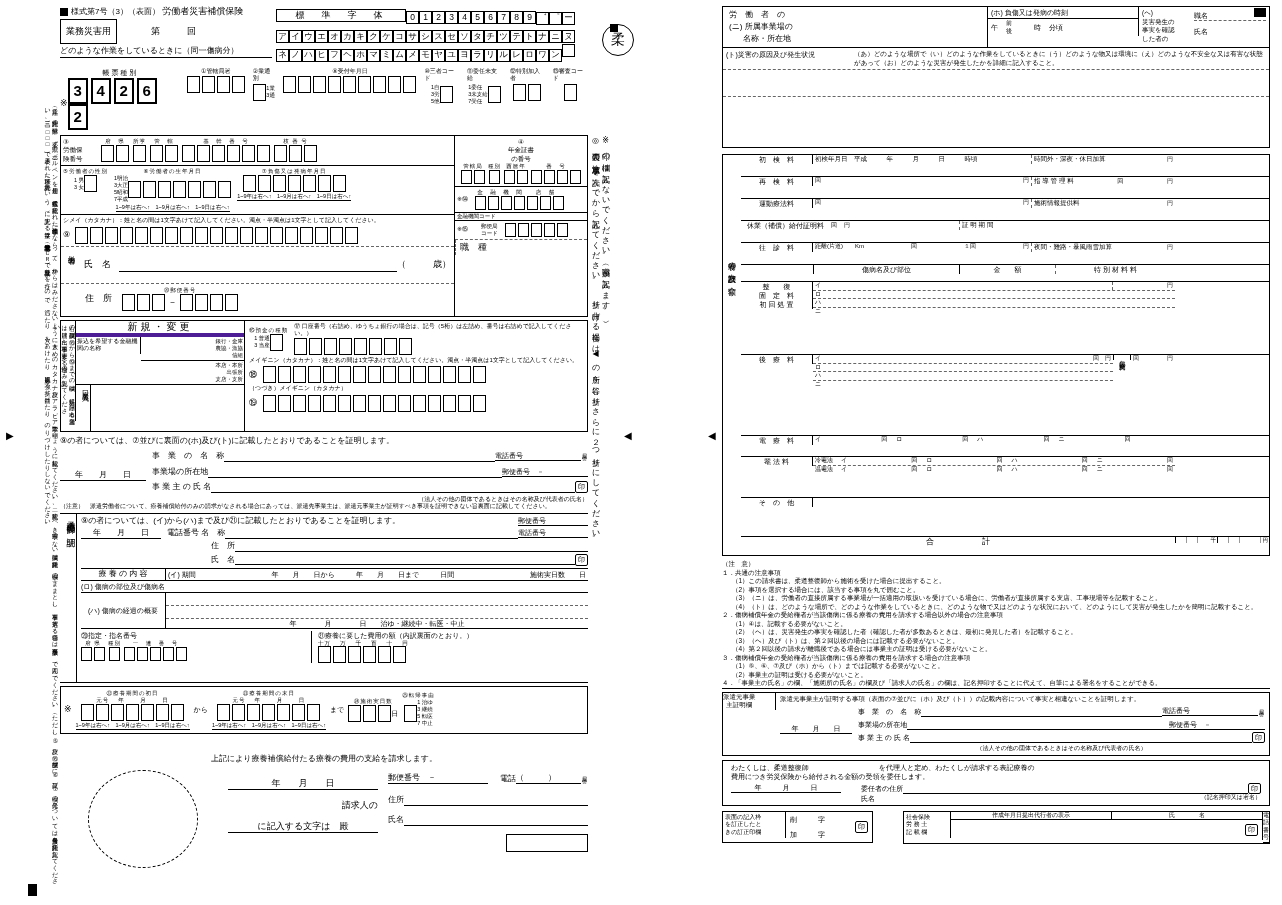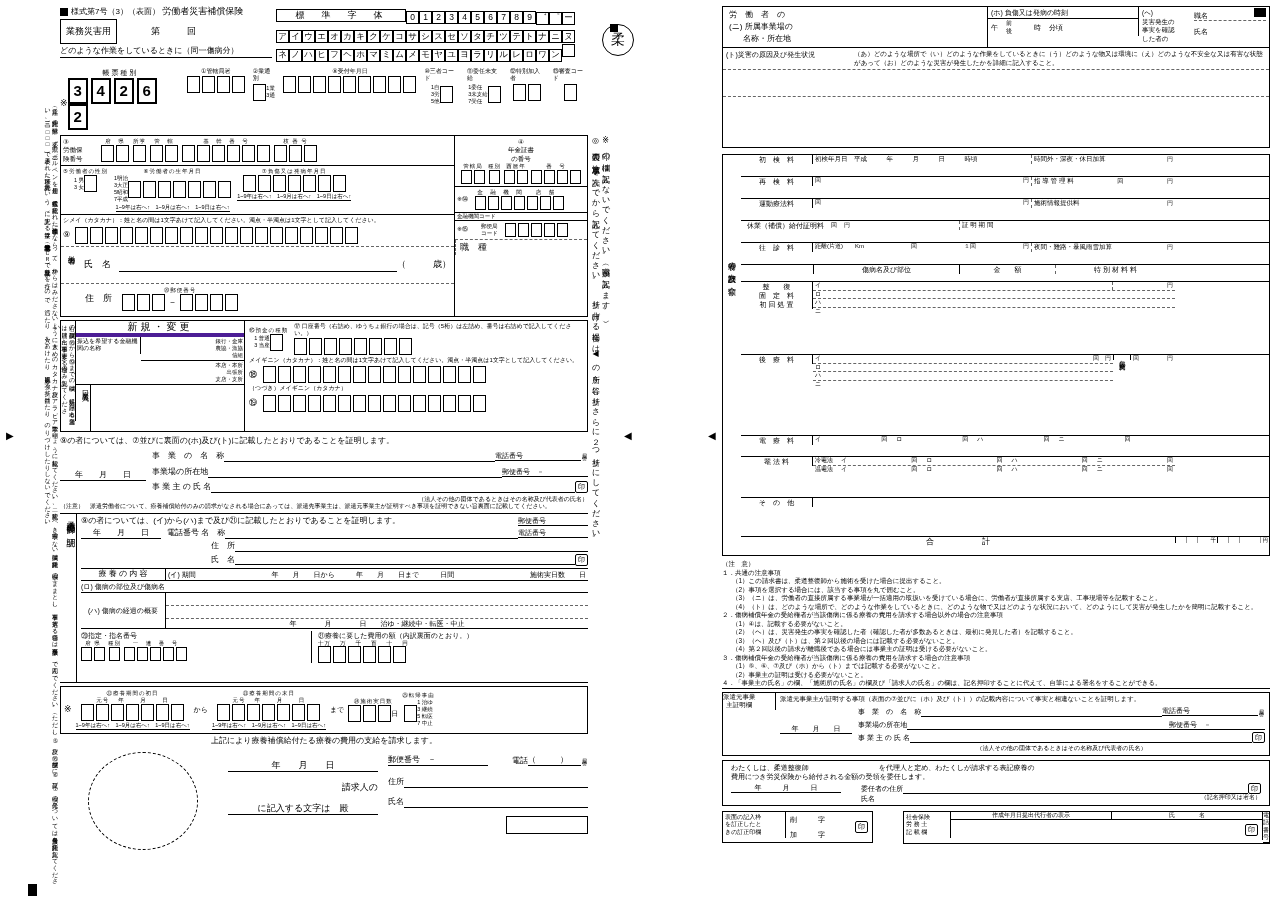--- a/index.html
+++ b/index.html
@@ -646,33 +646,33 @@
             <div class="bxs">
               <i></i>
             </div>
         <span class="f5 pre" style="white-space: pre-line;">1 治ゆ
 3 継続
 5 転医
 7 中止</span>
           </div>
         </div>
     </div>
-    <div class="f8" style="text-align:center;margin-top:2px">上記により療養補償給付たる療養の費用の支給を請求します。</div>
+    <div class="f8" style="text-align:center;margin-top:20px">上記により療養補償給付たる療養の費用の支給を請求します。</div>
 
     <div class="rows" style="margin-top:6px">
       <div style="width:108px;height:96px;border:1.3px dashed #000;border-radius:50%;margin-left:28px"></div>
       <div class="col" style="margin-left:30px;width:150px;gap:10px;padding-top:8px">
         <span class="f9 ulm" style="text-align:center">年　　月　　日</span>
         <span class="f9" style="text-align:right">請求人の</span>
         <span class="f9 ulm b" style="text-align:center">に記入する文字は　殿</span>
       </div>
       <div class="col flex1" style="margin-left:10px;gap:8px;padding-top:2px">
         <div class="row f8">
             <span class="ulm" style="width:100px"><span>郵便番号</span>　<span>－</span></span>
-          <span style="margin-left:24px">電話</span>
+          <span style="margin-left:12px">電話</span>
           <span class="ulm flex1">（　　　）</span>
           <span class="f5 v" style="height:14px">局番</span>
           </div>
         <div class="row f8">
             <span>住所</span>
             <span class="flex1 ulm" style="height:11px"></span>
           </div>
         <div class="row f8">
             <span>氏名</span>
             <span class="flex1 ulm" style="height:11px"></span>

